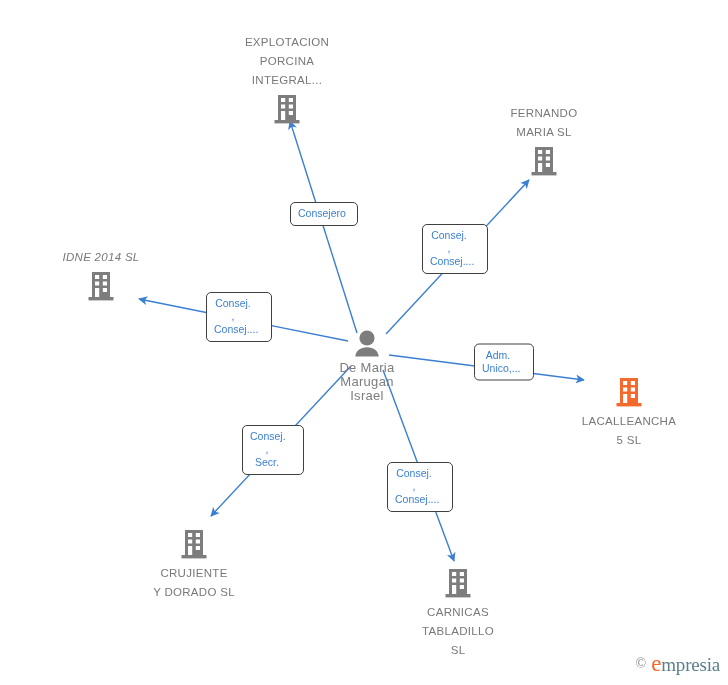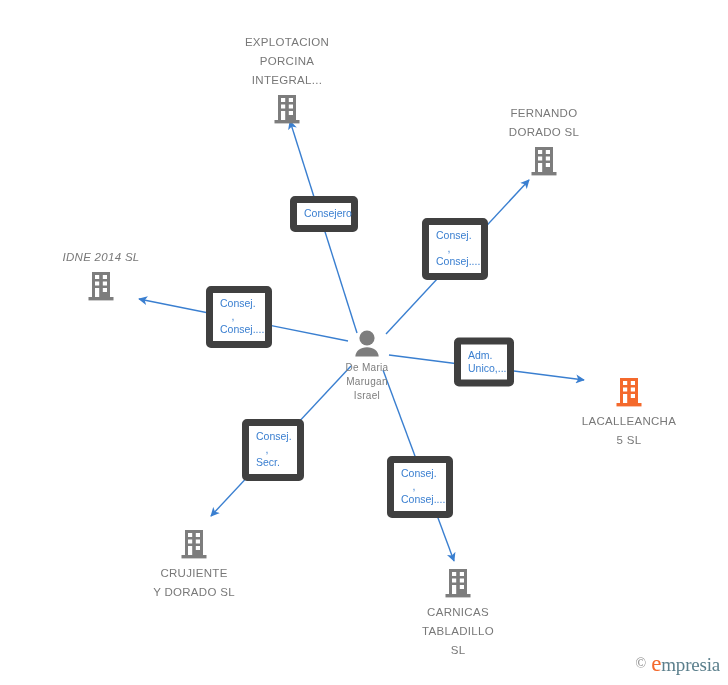--- a/index.html
+++ b/index.html
@@ -45,30 +45,30 @@
     color: #787878;
     letter-spacing: 0.3px;
     white-space: pre-line;
   }
   .node.label-above .label { margin-bottom: 3px; }
   .node.label-below .label { margin-top: 4px; }
 
   
   .node-person .label {
     color: #7d7d7d;
-    font-size: 10px;
+    font-size: 13px;
     line-height: 14px;
   }
 
   
   .edge-label {
     position: absolute;
     z-index: 5;
     background: #ffffff;
-    border: 7px solid #404040;
+    border: 1px solid #404040;
     border-radius: 5px;
     color: #3a7fd0;
     font-size: 10.5px;
     line-height: 13px;
     text-align: center;
     padding: 4px 19px 5px 7px;
     white-space: pre-line;
     box-sizing: border-box;
     transform: translate(-50%, -50%);
   }
@@ -145,21 +145,21 @@
         <rect x="9" y="11.5" width="4.2" height="4" fill="#ffffff"></rect>
         <rect x="16.8" y="11.5" width="4.2" height="4" fill="#ffffff"></rect>
         <rect x="9" y="18" width="4.2" height="9" fill="#ffffff"></rect>
         <rect x="16.8" y="18" width="4.2" height="4" fill="#ffffff"></rect>
       </svg>
     </span>
   </div>
 
   <div class="node label-above" style="left:544px; top:104px;">
     <span class="label">FERNANDO
-DORADO  SL</span>
+MARIA  SL</span>
     <span class="icon">
       <svg width="30" height="32" viewBox="0 0 30 32">
         <rect x="6" y="2" width="18" height="25" fill="#7d7d7d"></rect>
         <rect x="2.5" y="27" width="25" height="3.4" fill="#7d7d7d"></rect>
         <rect x="9" y="5" width="4.2" height="4" fill="#ffffff"></rect>
         <rect x="16.8" y="5" width="4.2" height="4" fill="#ffffff"></rect>
         <rect x="9" y="11.5" width="4.2" height="4" fill="#ffffff"></rect>
         <rect x="16.8" y="11.5" width="4.2" height="4" fill="#ffffff"></rect>
         <rect x="9" y="18" width="4.2" height="9" fill="#ffffff"></rect>
         <rect x="16.8" y="18" width="4.2" height="4" fill="#ffffff"></rect>
@@ -236,21 +236,21 @@
   </div>
 
   <div class="edge-label" style="left:324px; top:214px; width:68px;">Consejero</div>
 
   <div class="edge-label" style="left:455px; top:249px; width:66px;">Consej. ,
 Consej....</div>
 
   <div class="edge-label" style="left:239px; top:317px; width:66px;">Consej. ,
 Consej....</div>
 
-  <div class="edge-label" style="left:484px; top:362px; width:60px;">Adm.
+  <div class="edge-label" style="left:504px; top:362px; width:60px;">Adm.
 Unico,...</div>
 
   <div class="edge-label" style="left:273px; top:450px; width:62px;">Consej. ,
 Secr.</div>
 
   <div class="edge-label" style="left:420px; top:487px; width:66px;">Consej. ,
 Consej....</div>
 
   <div id="watermark">
     <span class="copy">©</span>

